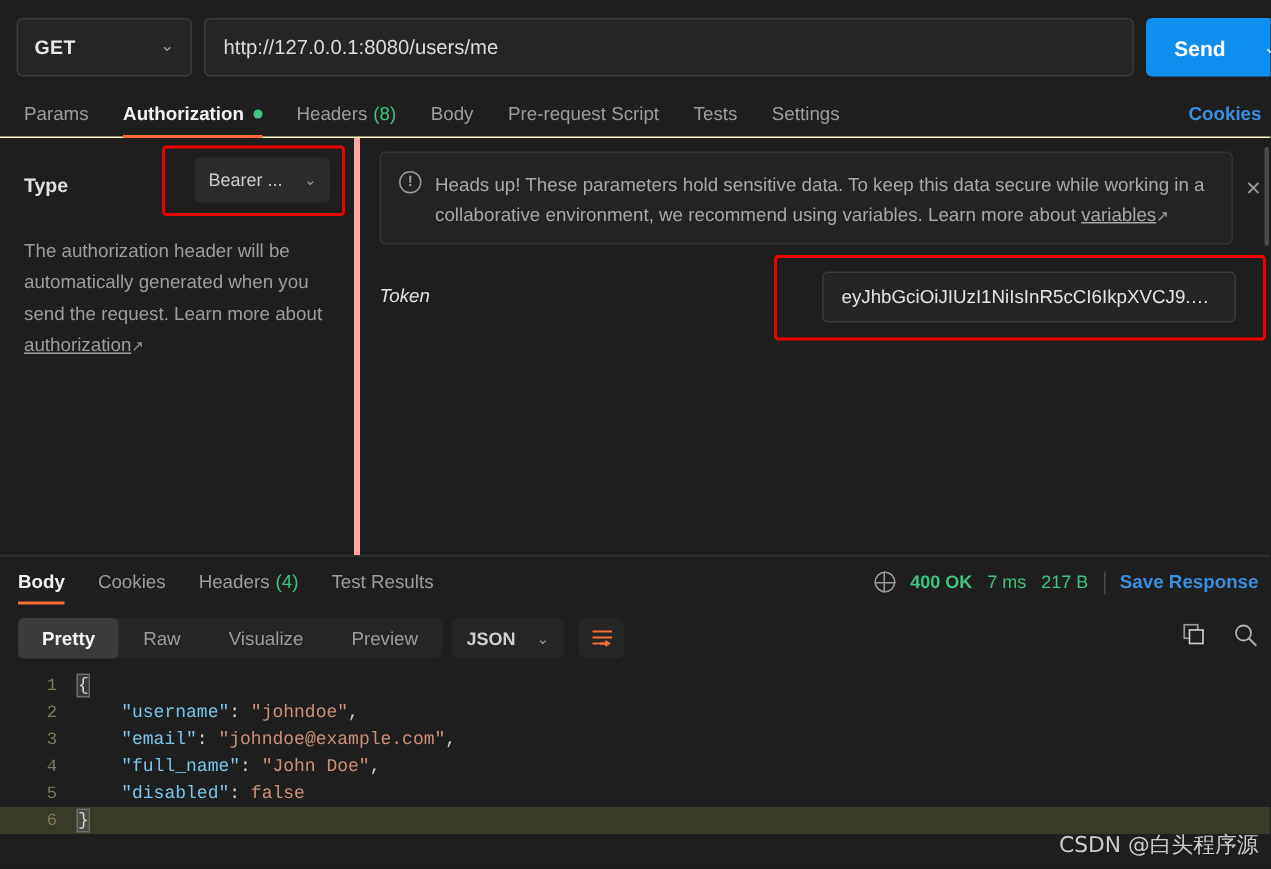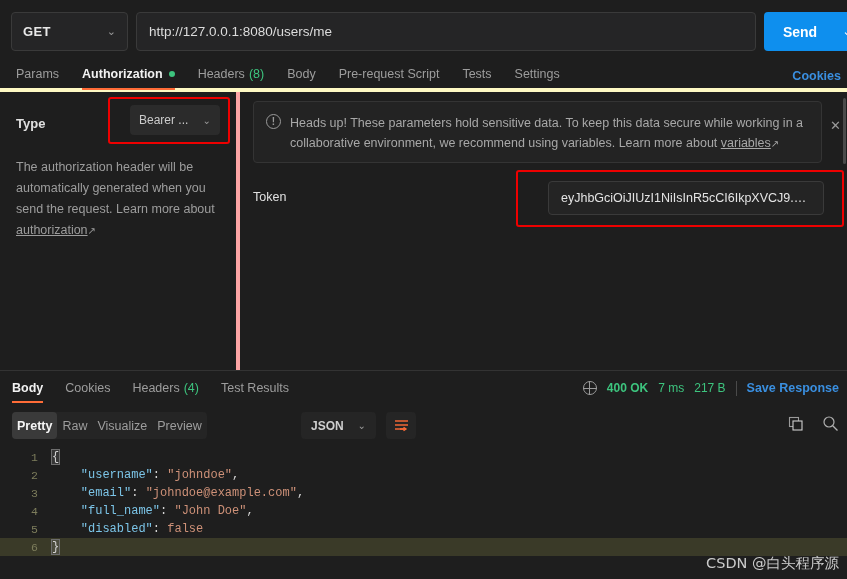--- a/index.html
+++ b/index.html
@@ -43,21 +43,21 @@
     position: absolute; left: 836px; top: 12px; width: 22px; height: 39px;
     background: #0e8fee; border-radius: 0 4px 4px 0;
     display: flex; align-items: center; justify-content: center;
     color: #fff; font-size: 11px;
   }
 
   
   .req-tabs {
     position: absolute; left: 0; top: 60px; width: 847px; height: 32px;
     display: flex; align-items: center; padding-left: 16px;
-    border-bottom: 4px solid #fef9c3;
+    border-bottom: 1px solid #fef9c3;
   }
   .req-tab {
     font-size: 12.5px; color: #9d9d9d; margin-right: 23px;
     position: relative; height: 32px; display: flex; align-items: center;
     white-space: nowrap;
   }
   .req-tab.active { color: #f2f2f2; font-weight: bold; }
   .req-tab.active::after {
     content: ""; position: absolute; left: 0; right: 0; bottom: 0;
     height: 2px; background: #ff6c37;
@@ -128,21 +128,21 @@
     position: absolute; right: 6px; top: 26px;
     font-size: 13px; color: #9a9a9a;
   }
   .panel-scrollbar {
     position: absolute; right: 1px; top: 6px; width: 3px; height: 66px;
     background: #4a4a4a; border-radius: 2px;
   }
 
   .token-label {
     position: absolute; left: 13px; top: 98px;
-    font-size: 12.5px; color: #e0e0e0;
+    font-size: 12.5px; color: #e0e0e0; font-style: italic;
   }
   .token-field {
     position: absolute; left: 308px; top: 89px; width: 276px; height: 34px;
     background: #242424; border: 1px solid #3a3a3a; border-radius: 4px;
     display: flex; align-items: center; padding: 0 12px;
   }
   .token-text {
     font-size: 12.5px; color: #e4e4e4; white-space: nowrap; overflow: hidden;
     text-overflow: ellipsis;
   }
@@ -193,21 +193,21 @@
 
   
   .body-toolbar {
     position: absolute; left: 0; top: 408px; width: 847px; height: 40px;
   }
   .seg-group {
     position: absolute; left: 12px; top: 4px; height: 27px;
     background: #252525; border-radius: 4px; display: flex; align-items: center;
   }
   .seg {
-    font-size: 12.5px; color: #9d9d9d; padding: 0 5px; height: 27px;
+    font-size: 12.5px; color: #9d9d9d; padding: 0 16px; height: 27px;
     display: flex; align-items: center; border-radius: 4px;
   }
   .seg.active { background: #3a3a3a; color: #f5f5f5; font-weight: bold; }
   .json-select {
     position: absolute; left: 301px; top: 4px; width: 75px; height: 27px;
     background: #252525; border-radius: 4px;
     display: flex; align-items: center; padding: 0 10px;
   }
   .json-select-text { font-size: 12px; color: #cfcfcf; font-weight: bold; }
   .json-select-caret { margin-left: auto; color: #9a9a9a; font-size: 10px; }

